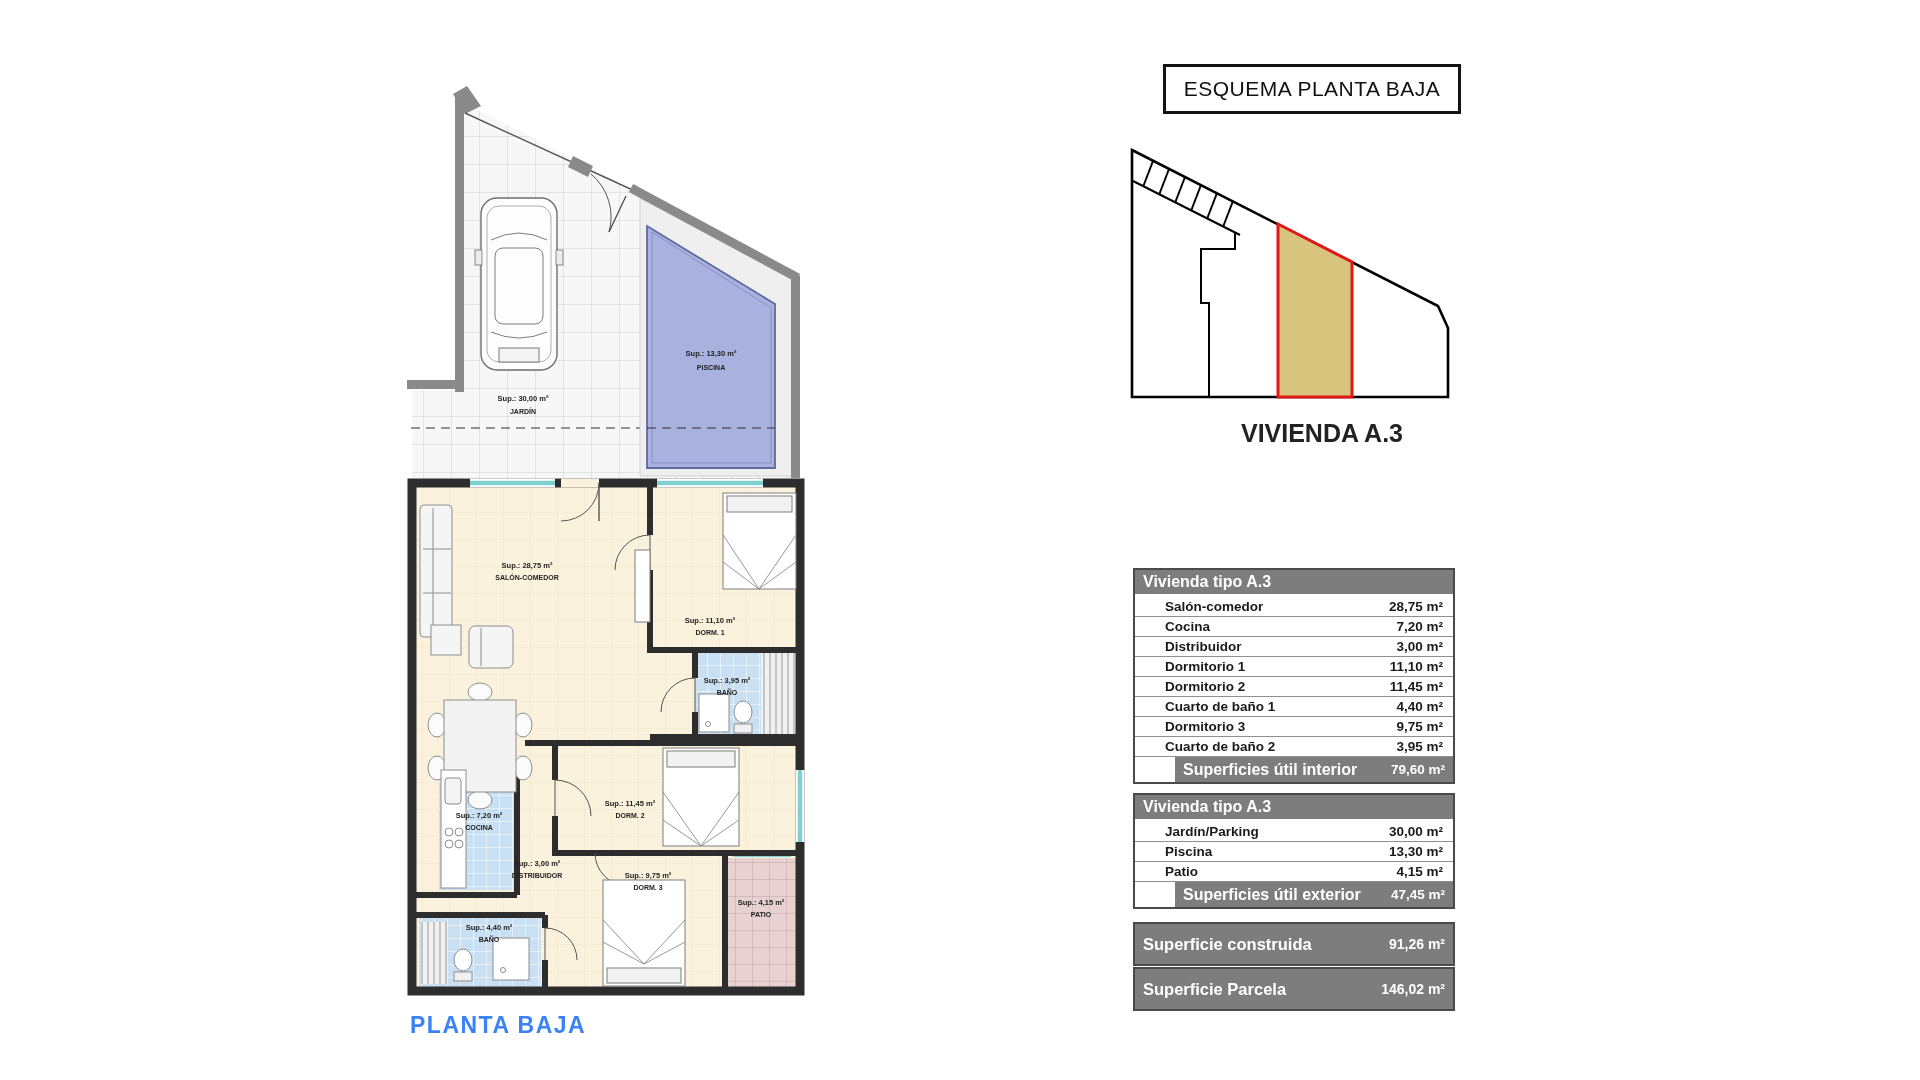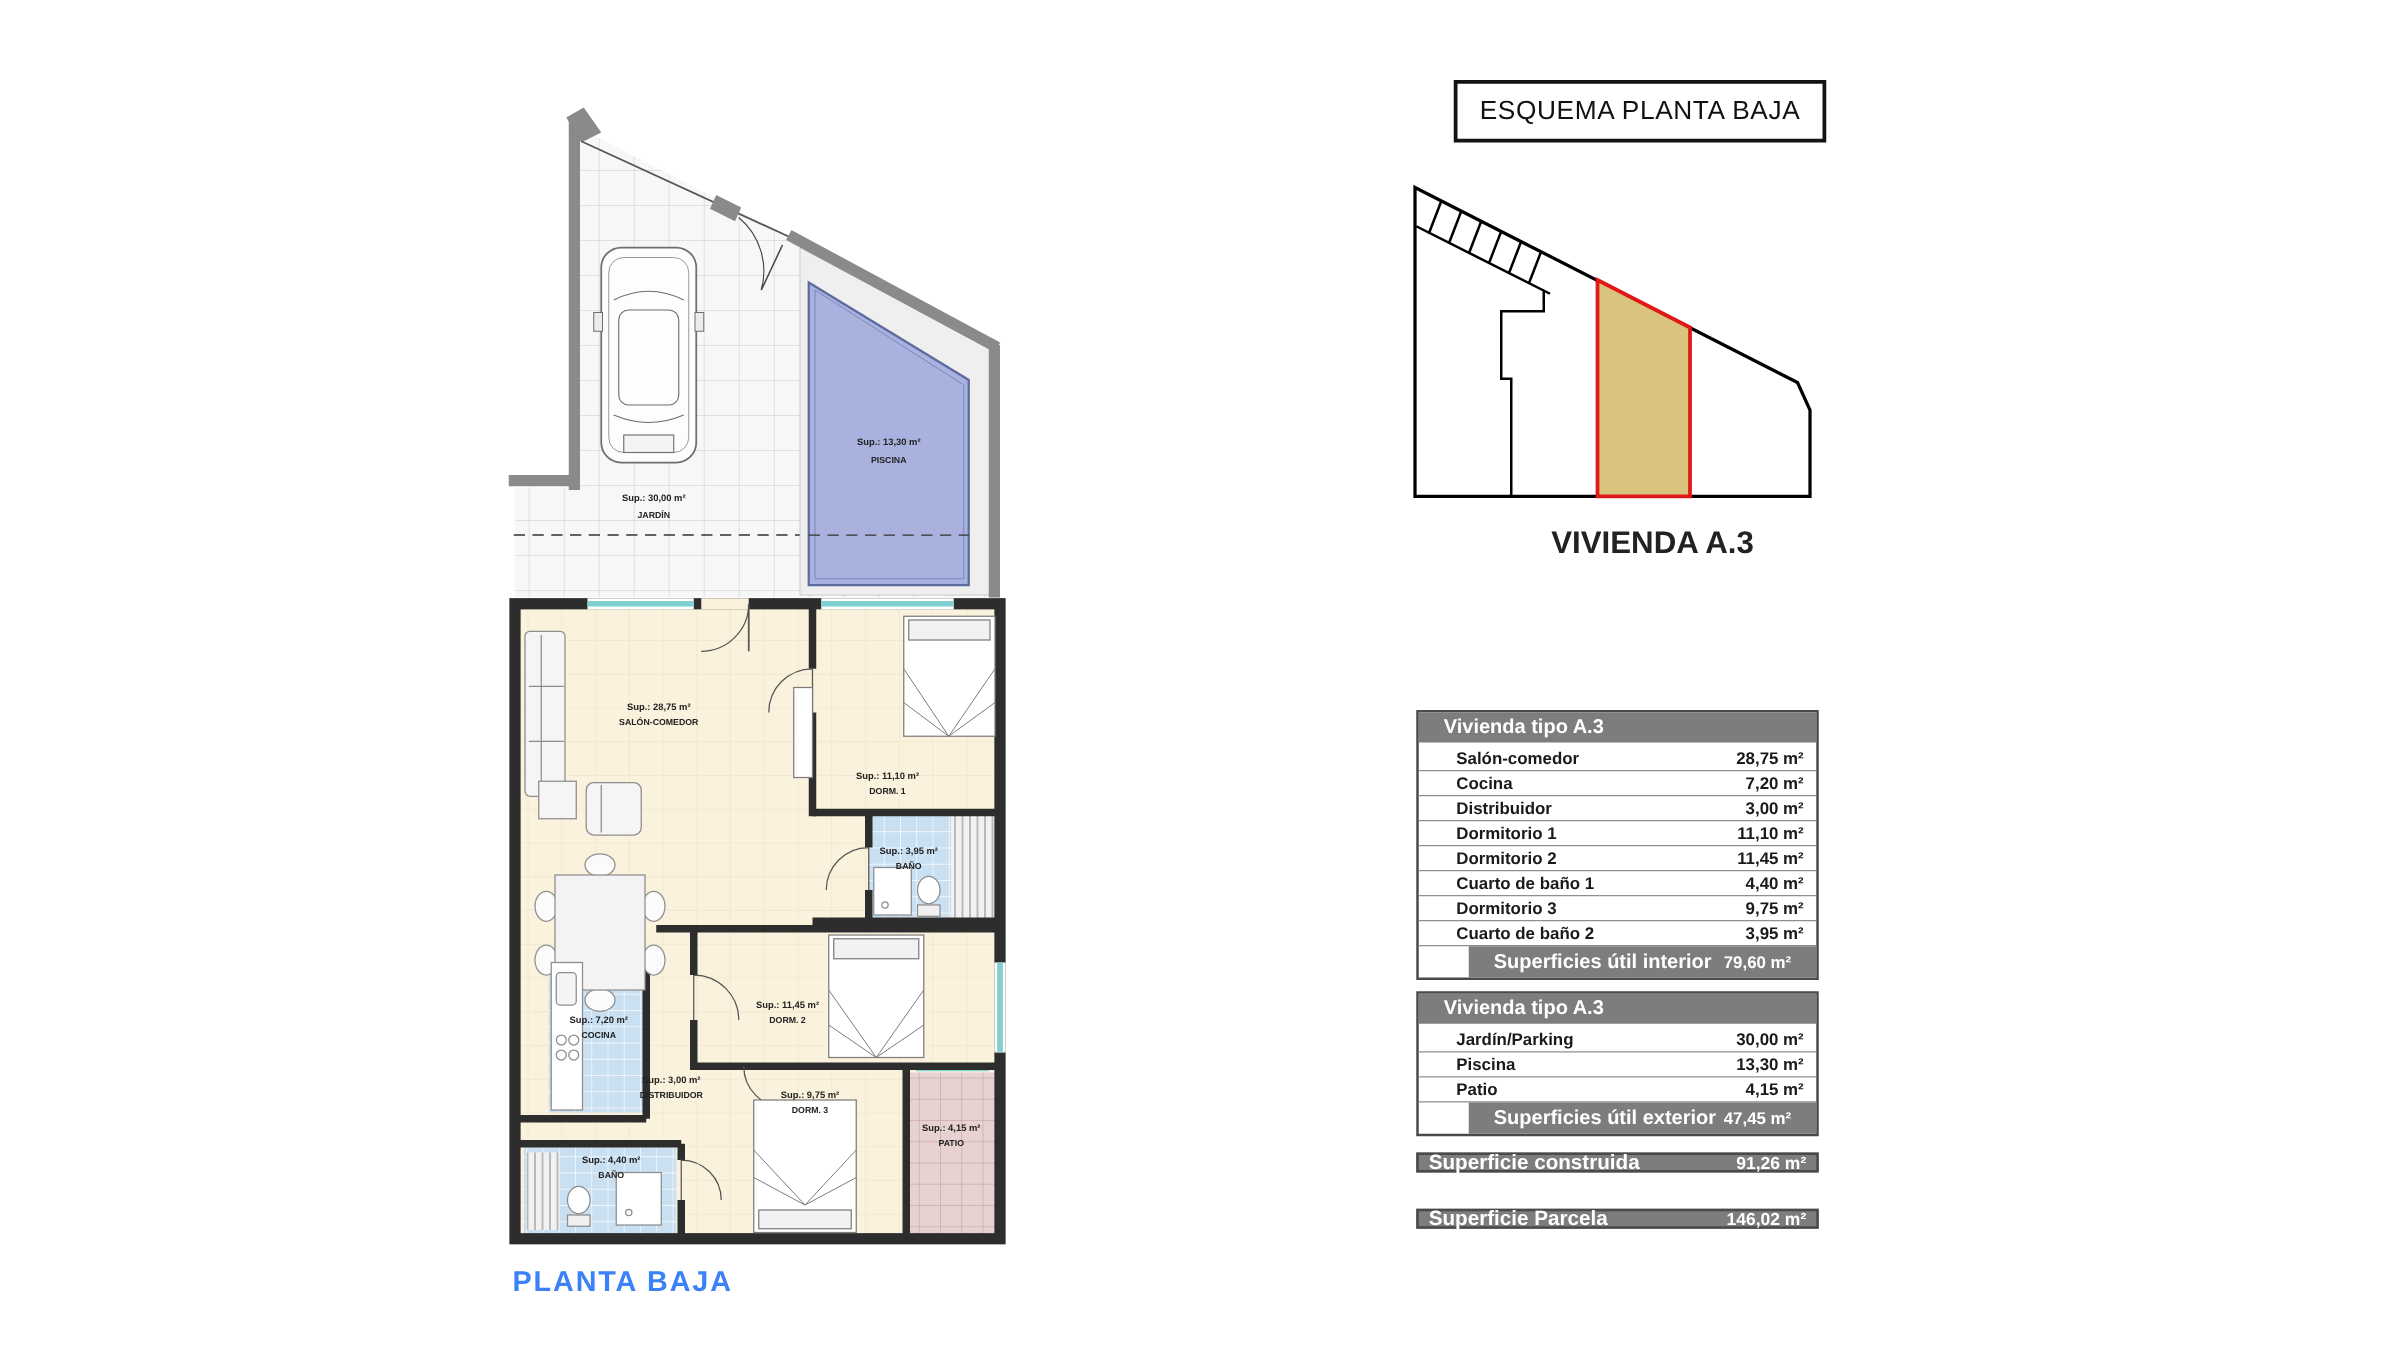--- a/index.html
+++ b/index.html
@@ -12,29 +12,29 @@
   svg text{font-family:"Liberation Sans",sans-serif;font-weight:bold;fill:#222;}
   
   #esquema-title{position:absolute;left:1163px;top:64px;width:292px;height:44px;
         border:3.5px solid #131313;display:flex;align-items:center;justify-content:center;
         font-size:21px;font-weight:normal;color:#111;letter-spacing:.5px;}
   #esquema-svg{position:absolute;left:1125px;top:145px;width:340px;height:310px;}
   
   .sheet{position:absolute;left:1133px;width:322px;border:2px solid #4a4a4a;background:#fff;
          box-sizing:border-box;}
   .sheet-head,.sheet-foot{background:#7d7d7d;color:#fff;font-weight:bold;
-         display:flex;justify-content:space-between;align-items:center;padding:1px 20px;}
+         display:flex;justify-content:space-between;align-items:center;padding:1px 8px;}
   .sheet-head{font-size:16px;height:22px;}
   .sheet-foot{font-size:16px;height:23px;margin-left:40px;}
   .sheet-foot .val{font-size:13.5px;}
   .sheet-body{padding-top:3px;}
   .trow{display:flex;justify-content:space-between;align-items:center;
         border-bottom:1px solid #8f8f8f;padding:0 10px 0 30px;height:19px;
         font-size:13.5px;font-weight:bold;color:#1a1a1a;}
-  .bar{position:absolute;left:1133px;width:322px;height:16px;background:#7d7d7d;
+  .bar{position:absolute;left:1133px;width:322px;height:44px;background:#7d7d7d;
        border:2px solid #4a4a4a;box-sizing:border-box;color:#fff;font-weight:bold;
        display:flex;justify-content:space-between;align-items:center;padding:0 8px;}
   .bar .lbl{font-size:16.5px;}
   .bar .val{font-size:14px;}
 </style>
 </head>
 <body>
 
 <div id="page">
 

